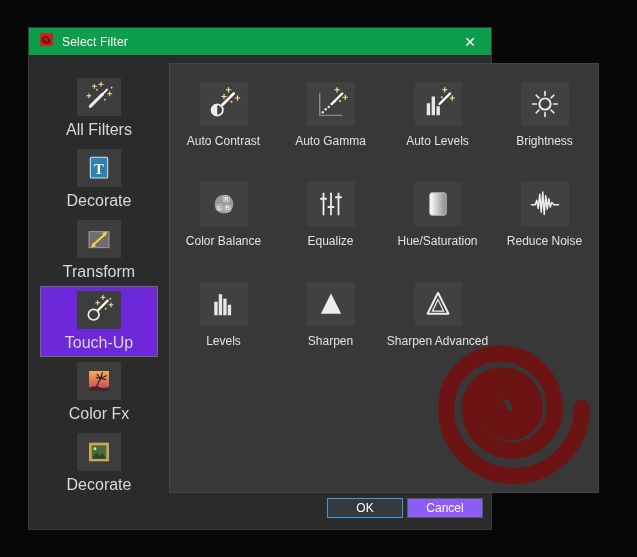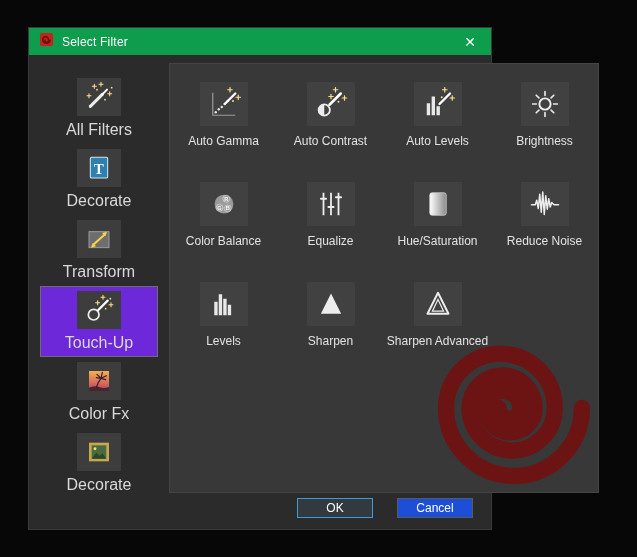--- a/index.html
+++ b/index.html
@@ -16,22 +16,22 @@
   .side-item svg{width:36px;height:32px;display:block}
   .side-item .label{margin-top:5px;font-size:16px;color:#d9d9d9;white-space:nowrap}
   .panel{position:absolute;left:140px;top:8px;width:430px;height:430px;background:#383838;border:1px solid #444;overflow:hidden}
   .grid{position:relative;z-index:2;display:grid;grid-template-columns:repeat(4,107px);padding-top:10px}
   .cell{height:100px;display:flex;flex-direction:column;align-items:center;padding-top:8px;cursor:pointer}
   .cell .tile{width:48px;height:44px;background:#414141;display:flex;align-items:center;justify-content:center}
   .cell svg{width:40px;height:36px;display:block}
   .cell .label{margin-top:8px;font-size:12px;color:#e2e2e2;white-space:nowrap}
   .watermark{position:absolute;left:258px;top:258px;width:172px;height:172px;z-index:1;opacity:.93}
   .watermark path{stroke:var(--watermark-red,#701212)}
-  .btnrow{position:absolute;right:18px;bottom:11px;display:flex;gap:24px}
-  .btn{width:76px;height:20px;font-size:12px;color:#fff;background:#1d4ed8;border:1px solid #5a5a5a;font-family:inherit;cursor:pointer}
+  .btnrow{position:absolute;right:8px;bottom:11px;display:flex;gap:4px}
+  .btn{width:76px;height:20px;font-size:12px;color:#fff;background:#8b5cf6;border:1px solid #5a5a5a;font-family:inherit;cursor:pointer}
   .btn.ok{border-color:var(--ok-border-blue,#3f9bd8);background:#32393f}
 </style>
 </head>
 <body>
 
 <div class="dialog">
   <div class="titlebar">
     <span class="app-icon"><svg viewBox="0 0 16 16" width="15" height="15">
           <rect x="1" y="1" width="14" height="14" rx="2" fill="#c2251c"></rect>
           <path d="M12 8 A4 4 0 1 1 4 8 A3 3 0 1 1 10 8 A2 2 0 1 1 6.5 8" fill="none" stroke="#6d100c" stroke-width="1.6"></path>
@@ -137,57 +137,57 @@
     </div>
     <div class="label">Decorate</div>
   </div>
 </div>
     <div class="panel">
       <div class="grid" id="grid">
   <div class="cell">
     <div class="tile">
       <span class="icon-holder">
                 <svg viewBox="0 0 48 48" aria-hidden="true">
+                  <circle cx="15" cy="32" r="7.5" fill="none" stroke="#ededed" stroke-width="2.4"></circle>
+                  <path d="M15 24.5 A7.5 7.5 0 0 0 15 39.5 Z" fill="#ededed"></path>
+                  <line x1="22" y1="25" x2="37" y2="10" stroke="#fff" stroke-width="3.4" stroke-linecap="round"></line>
+                  <path d="M27 5 H33 M30 2 V8" stroke="#ffe08a" stroke-width="1.6" stroke-linecap="round"></path>
+                  <path d="M39 16 H45 M42 13 V19" stroke="#ffe08a" stroke-width="1.6" stroke-linecap="round"></path>
+                  <path d="M21 14 H27 M24 11 V17" stroke="#ffe08a" stroke-width="1.6" stroke-linecap="round"></path>
+                  <circle cx="34" cy="21" r="1.3" fill="#ffe08a"></circle>
+                </svg>
+              </span>
+    </div>
+    <div class="label">Auto Contrast</div>
+  </div>
+
+  <div class="cell">
+    <div class="tile">
+      <span class="icon-holder">
+                <svg viewBox="0 0 48 48" aria-hidden="true">
                   <path d="M9 9 V39 H39" fill="none" stroke="#9a9a9a" stroke-width="1.6"></path>
                   <circle cx="13" cy="35" r="1.6" fill="#e8e8e8"></circle>
                   <circle cx="17" cy="31" r="1.6" fill="#e8e8e8"></circle>
                   <circle cx="21" cy="28" r="1.6" fill="#e8e8e8"></circle>
                   <circle cx="25" cy="24" r="1.6" fill="#e8e8e8"></circle>
                   <circle cx="29" cy="20" r="1.6" fill="#e8e8e8"></circle>
                   <line x1="25" y1="24" x2="39" y2="10" stroke="#fff" stroke-width="3.2" stroke-linecap="round"></line>
                   <path d="M29 5 H35 M32 2 V8" stroke="#ffe08a" stroke-width="1.6" stroke-linecap="round"></path>
                   <path d="M40 15 H46 M43 12 V18" stroke="#ffe08a" stroke-width="1.6" stroke-linecap="round"></path>
                   <circle cx="36" cy="20" r="1.3" fill="#ffe08a"></circle>
                 </svg>
               </span>
     </div>
     <div class="label">Auto Gamma</div>
   </div>
 
   <div class="cell">
     <div class="tile">
       <span class="icon-holder">
                 <svg viewBox="0 0 48 48" aria-hidden="true">
-                  <circle cx="15" cy="32" r="7.5" fill="none" stroke="#ededed" stroke-width="2.4"></circle>
-                  <path d="M15 24.5 A7.5 7.5 0 0 0 15 39.5 Z" fill="#ededed"></path>
-                  <line x1="22" y1="25" x2="37" y2="10" stroke="#fff" stroke-width="3.4" stroke-linecap="round"></line>
-                  <path d="M27 5 H33 M30 2 V8" stroke="#ffe08a" stroke-width="1.6" stroke-linecap="round"></path>
-                  <path d="M39 16 H45 M42 13 V19" stroke="#ffe08a" stroke-width="1.6" stroke-linecap="round"></path>
-                  <path d="M21 14 H27 M24 11 V17" stroke="#ffe08a" stroke-width="1.6" stroke-linecap="round"></path>
-                  <circle cx="34" cy="21" r="1.3" fill="#ffe08a"></circle>
-                </svg>
-              </span>
-    </div>
-    <div class="label">Auto Contrast</div>
-  </div>
-
-  <div class="cell">
-    <div class="tile">
-      <span class="icon-holder">
-                <svg viewBox="0 0 48 48" aria-hidden="true">
                   <rect x="9" y="23" width="4.5" height="16" fill="#e8e8e8"></rect>
                   <rect x="15.5" y="14" width="4.5" height="25" fill="#e8e8e8"></rect>
                   <rect x="22" y="27" width="4.5" height="12" fill="#e8e8e8"></rect>
                   <line x1="26" y1="24" x2="40" y2="10" stroke="#fff" stroke-width="3.2" stroke-linecap="round"></line>
                   <path d="M30 5 H36 M33 2 V8" stroke="#ffe08a" stroke-width="1.6" stroke-linecap="round"></path>
                   <path d="M40 16 H46 M43 13 V19" stroke="#ffe08a" stroke-width="1.6" stroke-linecap="round"></path>
                   <circle cx="29" cy="15" r="1.3" fill="#ffe08a"></circle>
                 </svg>
               </span>
     </div>

